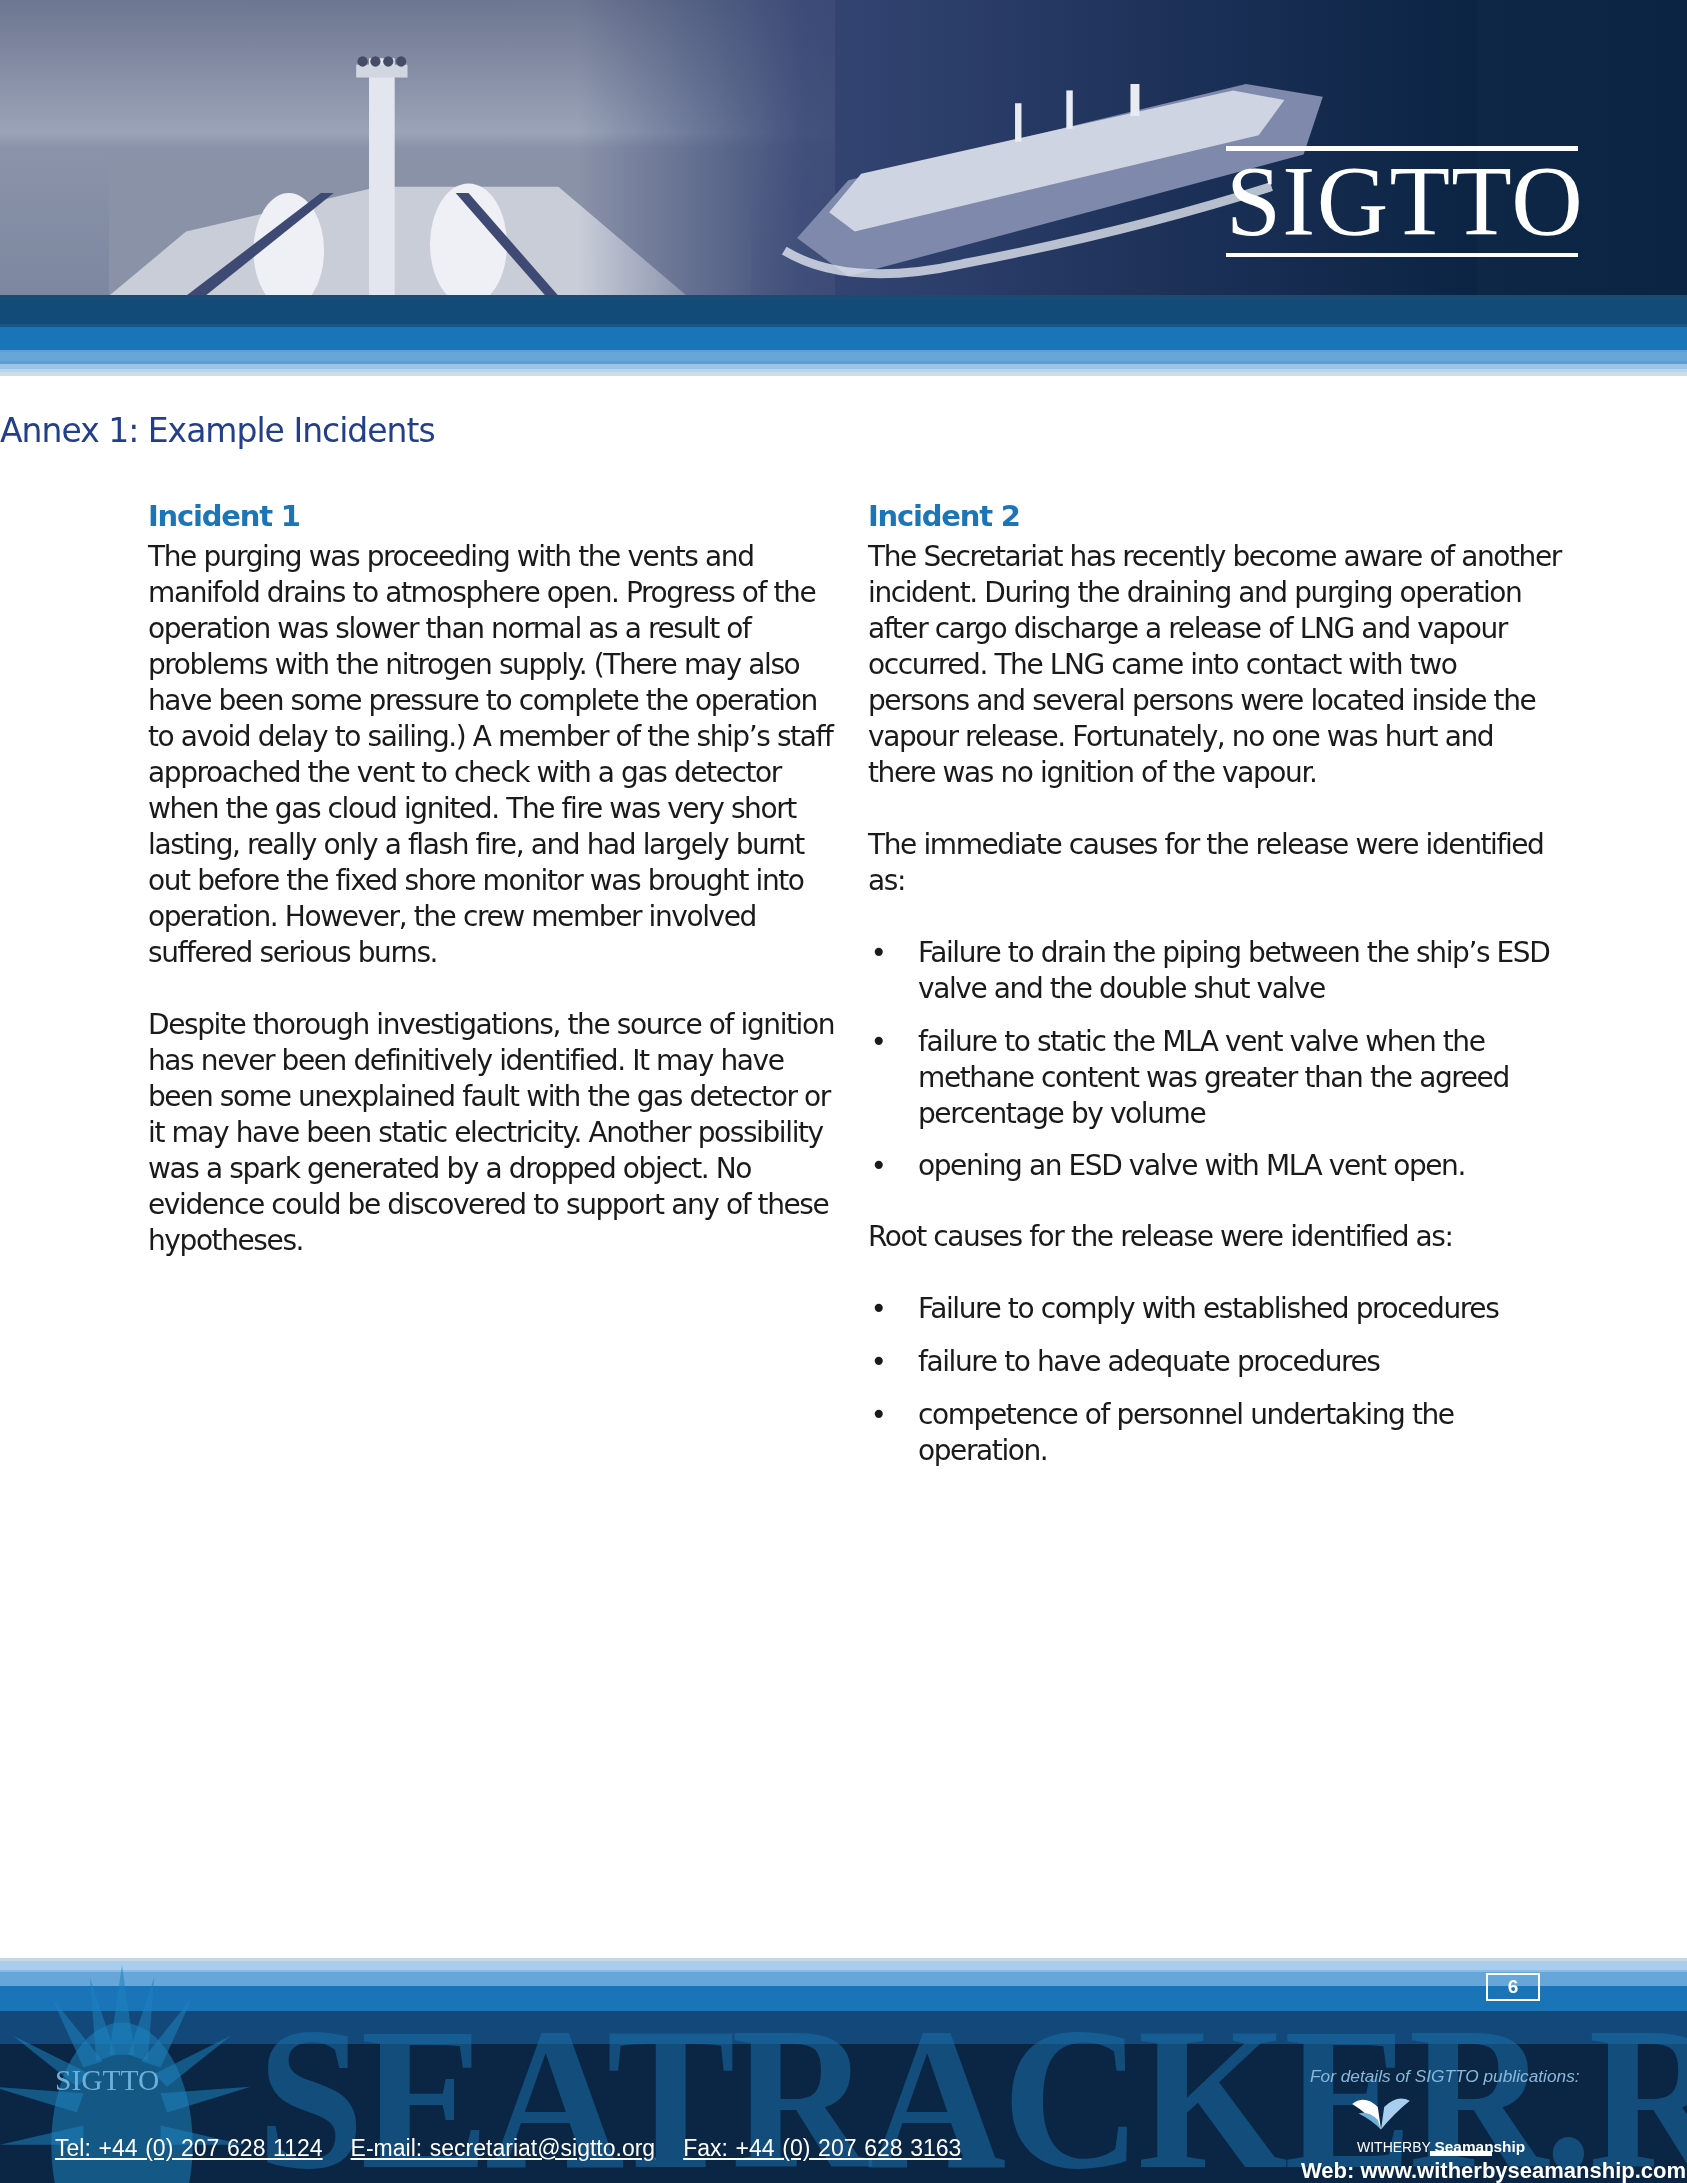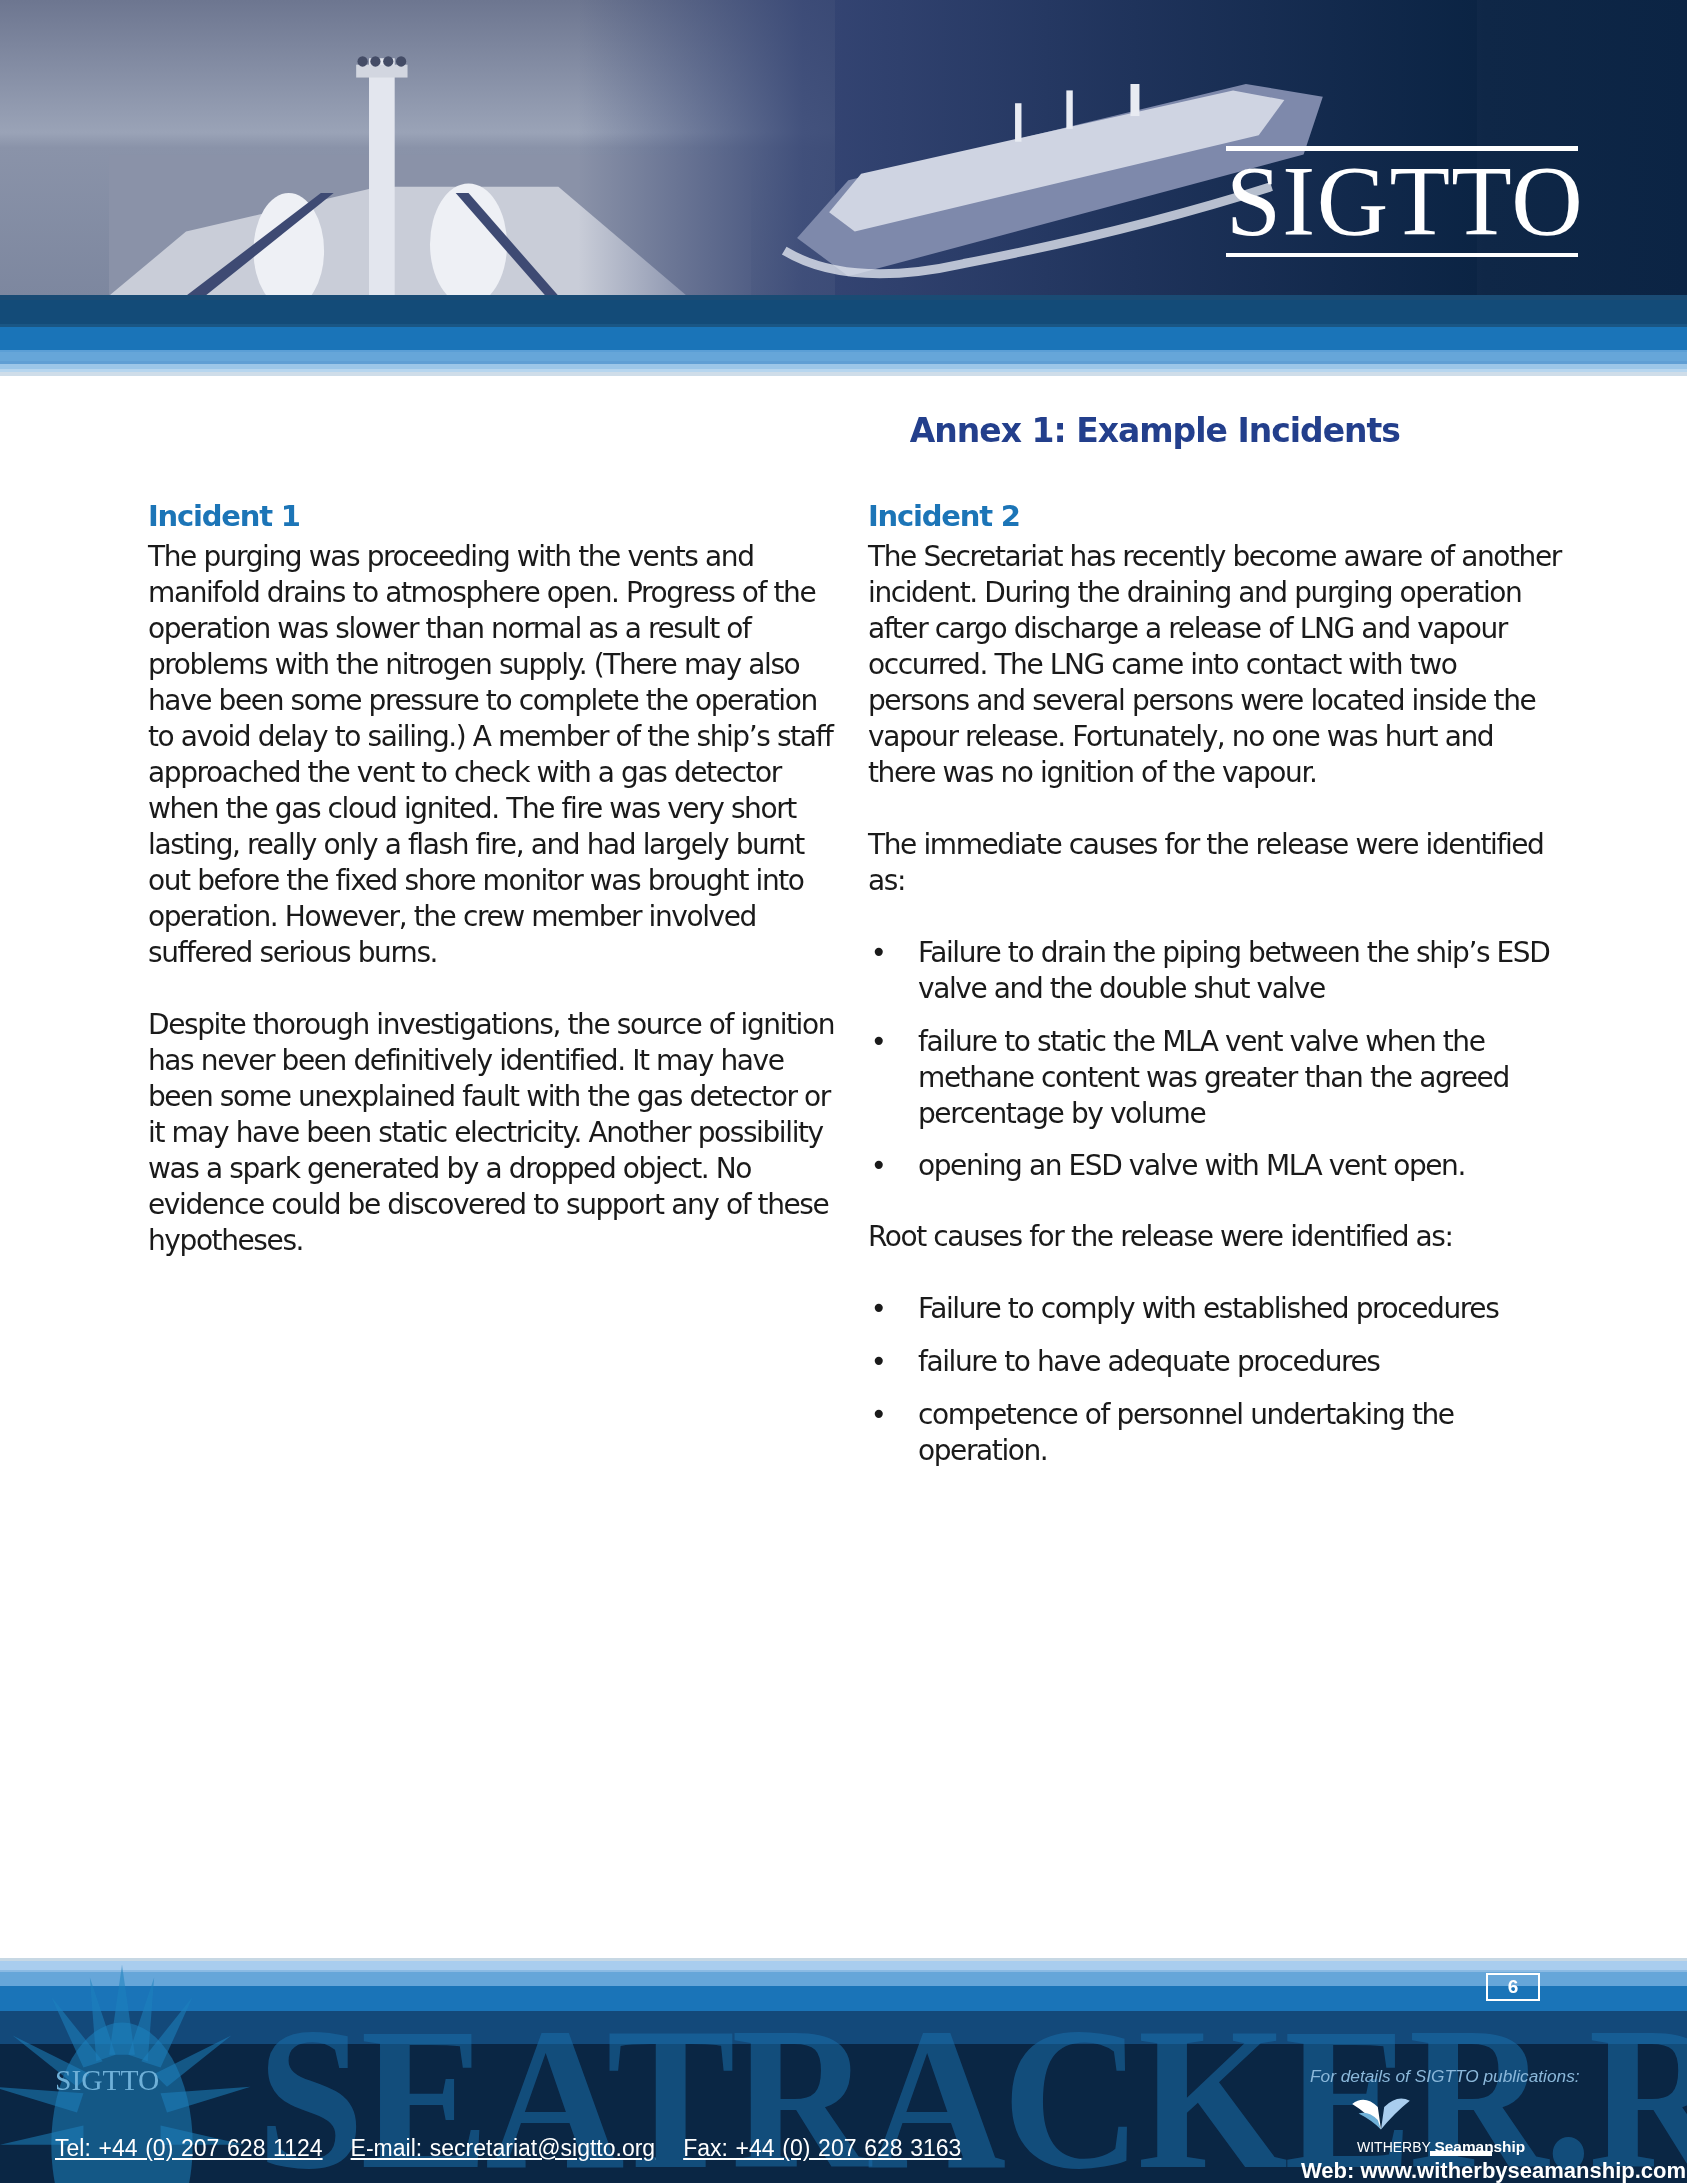--- a/index.html
+++ b/index.html
@@ -17,22 +17,22 @@
     background: linear-gradient(90deg, rgba(60,75,120,0) 0%, rgba(52,68,115,0.85) 25%, rgba(30,50,90,0.9) 60%, #0b2444 100%); }
   .ship1 { position: absolute; left: 109px; top: 26px; width: 642px; height: 270px; }
   .ship2 { position: absolute; left: 771px; top: 84px; width: 642px; height: 218px; }
   .logo { position: absolute; left: 1226px; top: 146px; width: 352px; }
   .logo .bar { height: 4.5px; background: #ffffff; }
   .logo .txt { color: #ffffff; font-family: "Liberation Serif", "DejaVu Serif", serif; font-size: 99px; line-height: 96px; text-align: center; letter-spacing: 1.3px; margin: 2.6px 0 3.9px; }
   .stripes-top { position: absolute; left: 0; top: 295px; width: 1687px; height: 81px; }
   .stripes-top div, .stripes-bot div { width: 100%; }
 
   
-  .title { position: absolute; left: 0; top: 411px; width: 1400px; text-align: right; color: #233f8c;
-    font-family: "DejaVu Sans", sans-serif; font-weight: bold; font-size: 33px; letter-spacing: -1px; }
+  .title { position: absolute; left: 0; top: 411px; width: 1400px; text-align: left; color: #233f8c;
+    font-family: "DejaVu Sans", sans-serif; font-weight: normal; font-size: 33px; letter-spacing: -1px; }
   .col { position: absolute; top: 498px; width: 694px; color: #1a1a1a;
     font-family: "DejaVu Sans", sans-serif; font-size: 28px; line-height: 36px; letter-spacing: -1.4px; }
   .col.left { left: 148px; }
   .col.right { left: 868px; }
   .col h2 { margin: 0 0 5.1px; color: #1c75b7; font-size: 29px; line-height: 36px; font-weight: bold; letter-spacing: -1.2px; }
   .col p { margin: 0; }
   .gap { height: 36px; }
   .gap-s { height: 18px; }
   ul.bullets { list-style: none; margin: 0; padding: 0; }
   ul.bullets li { position: relative; padding-left: 50px; margin-bottom: 16.7px; }

